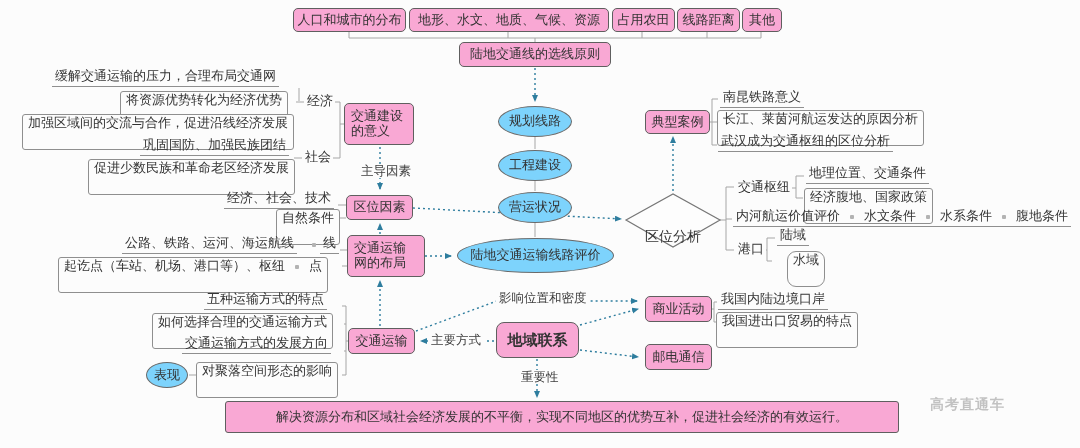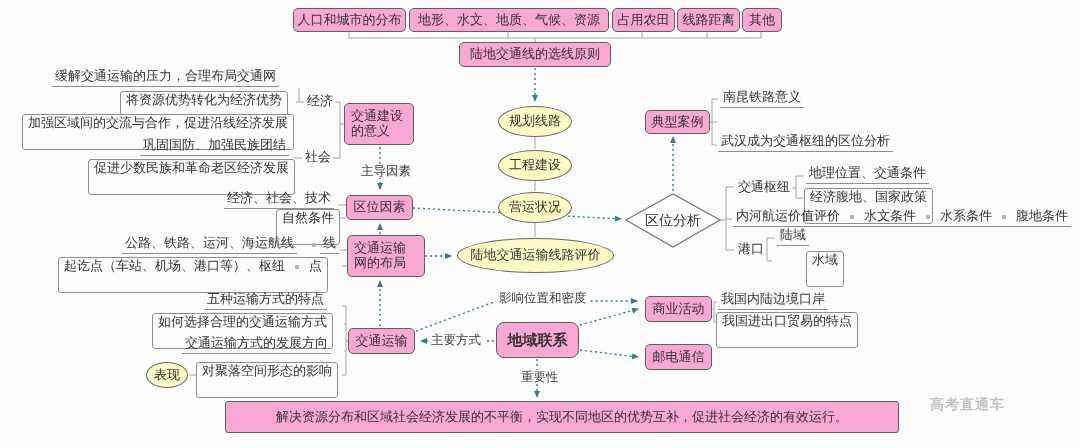--- a/index.html
+++ b/index.html
@@ -14,34 +14,34 @@
   .node{position:absolute;white-space:nowrap;}
   
   .u{border-bottom:1px solid #8f8f8f;padding:0 3px 2px 3px;}
   
   .bx{border:1px solid #8f8f8f;border-radius:3px;padding:1px 5px 18px 5px;background:#fcfcfc;}
   
   .rbox{border:1.3px solid #5f5f5f;border-radius:5px;padding:2px 6px;background:#f9a8d4;
         display:flex;align-items:center;justify-content:center;text-align:center;}
   .rbox.ml{justify-content:flex-start;text-align:left;white-space:normal;}
   
-  .ell{border:1px solid #6a6a6a;border-radius:50%;background:#fef9c3;
+  .ell{border:1px solid #6a6a6a;border-radius:50%;background:#7dd3fc;
        display:flex;align-items:center;justify-content:center;text-align:center;}
   
   .lbl{background:#fcfcfc;padding:0 2px;}
   .mask{background:#fcfcfc;padding:0 3px;font-size:12.5px;color:#3d3d3d;}
   .bold{font-weight:bold;font-size:15px;}
   .dot{position:absolute;width:4px;height:4px;background:#b3b3b3;border-radius:1px;}
   .sep{display:inline-block;width:4px;height:4px;background:#b3b3b3;border-radius:1px;
        margin:0 10px;vertical-align:middle;}
   .riverrow{border-bottom:1px solid #8f8f8f;padding:0 3px 2px 3px;}
   .watermark{position:absolute;left:930px;top:396px;font-size:14px;color:#c2c2c2;
              letter-spacing:1px;font-weight:bold;}
   .diamond-label{position:absolute;display:flex;align-items:center;justify-content:center;
-             font-size:14px;}
+             font-size:14px;margin-top:16px;}
 </style>
 </head>
 <body>
 
 <div class="canvas">
 
   <svg class="wires" viewBox="0 0 1080 448">
     <defs>
       <marker id="at" markerWidth="8" markerHeight="8" refX="6" refY="3" orient="auto" markerUnits="userSpaceOnUse">
         <path d="M0,0 L7,3 L0,6 Z" fill="#2e7d9e"></path>
@@ -126,29 +126,30 @@
   <div class="node mask" style="left:496px;top:291px">影响位置和密度</div>
   <div class="node mask" style="left:518px;top:370px">重要性</div>
 
   <div class="node rbox" style="left:645px;top:296px;width:67px;height:26px">商业活动</div>
   <div class="node rbox" style="left:645px;top:344px;width:67px;height:26px">邮电通信</div>
   <div class="node u" style="left:718px;top:292px">我国内陆边境口岸</div>
   <div class="node bx" style="left:716px;top:312px">我国进出口贸易的特点</div>
 
   <div class="node rbox" style="left:645px;top:110px;width:65px;height:24px">典型案例</div>
   <div class="node u" style="left:720px;top:90px">南昆铁路意义</div>
+  <div class="node bx" style="left:717px;top:110px">长江、莱茵河航运发达的原因分析</div>
   <div class="node u" style="left:718px;top:134px">武汉成为交通枢纽的区位分析</div>
 
   <div class="diamond-label" style="left:640px;top:212px;width:66px;height:16px">区位分析</div>
 
   <div class="node lbl" style="left:736px;top:180px">交通枢纽</div>
   <div class="node u" style="left:806px;top:166px">地理位置、交通条件</div>
   <div class="node bx" style="left:804px;top:188px">经济腹地、国家政策</div>
   <div class="node riverrow" style="left:733px;top:209px"><span>内河航运价值评价</span><span class="sep"></span><span>水文条件</span><span class="sep"></span><span>水系条件</span><span class="sep"></span><span>腹地条件</span></div>
   <div class="node lbl" style="left:736px;top:242px">港口</div>
   <div class="node u" style="left:777px;top:228px">陆域</div>
-  <div class="node bx" style="left:806px;top:251px;border-radius:3px">水域</div>
+  <div class="node bx" style="left:787px;top:251px;border-radius:9px">水域</div>
 
   <div class="node rbox" style="left:225px;top:401px;width:674px;height:32px;border-radius:3px">解决资源分布和区域社会经济发展的不平衡，实现不同地区的优势互补，促进社会经济的有效运行。</div>
 
   <div class="watermark">高考直通车</div>
 
 </div>
 
 </body></html>

